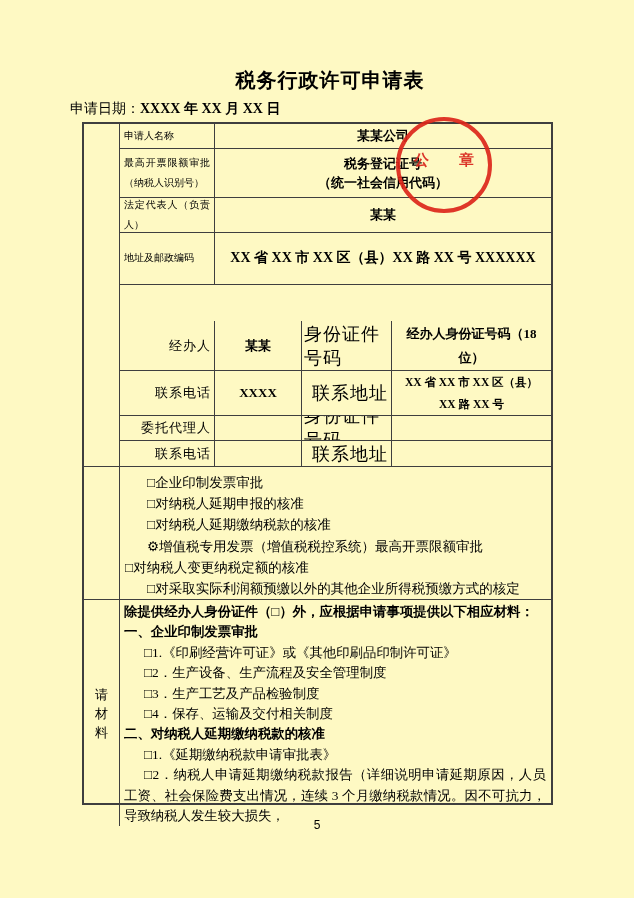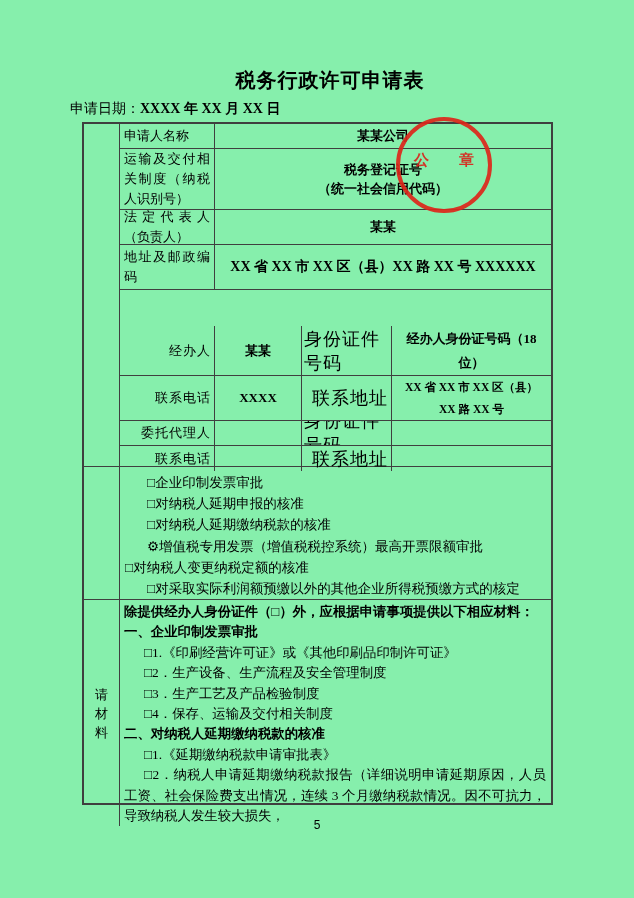--- a/index.html
+++ b/index.html
@@ -1,16 +1,16 @@
 <!DOCTYPE html>
 <html><head>
 <meta charset="utf-8">
 <style>
   html,body{margin:0;padding:0;background:#fff;}
-  .page{position:relative;width:634px;height:898px;background:#86efac;overflow:hidden;
+  .page{position:relative;width:634px;height:898px;background:#fef9c3;overflow:hidden;
         font-family:"Liberation Serif",serif;color:#000;}
   .doc-title{position:absolute;top:67px;left:40px;width:580px;text-align:center;
         font-family:"Liberation Sans",sans-serif;font-weight:bold;font-size:20px;letter-spacing:1px;}
   .date-line{position:absolute;top:100px;left:70px;font-size:14px;}
   .date-line .dv{font-weight:bold;}
   .page-num{position:absolute;top:818px;left:0;width:634px;text-align:center;font-size:12px;
         font-family:"Liberation Sans",sans-serif;}
 
   
   .form-table{position:absolute;left:82px;top:122px;width:471px;height:683px;
@@ -20,21 +20,21 @@
   .sec-b{height:133px;border-bottom:1px solid #3f3f3f;}
   .sec-c{flex:1;}
   .leftcol{width:36px;border-right:1px solid #3f3f3f;box-sizing:border-box;
         display:flex;align-items:center;justify-content:center;}
   .vlabel{width:15px;font-size:13px;line-height:19px;text-align:center;word-break:break-all;}
   .gridarea{flex:1;display:flex;flex-direction:column;}
   .row{display:flex;box-sizing:border-box;border-bottom:1px solid #3f3f3f;}
   .row.last{border-bottom:none;}
   .cell{box-sizing:border-box;display:flex;align-items:center;overflow:hidden;}
   .cell.bR{border-right:1px solid #3f3f3f;}
-  .lbl{width:95px;padding:2px 4px;font-size:13px;}
+  .lbl{width:95px;padding:2px 4px;font-size:10px;}
   .lbl .jtxt{width:100%;text-align:justify;text-justify:inter-character;line-height:20px;}
   .lbl-r{width:95px;padding:2px 3px 2px 2px;font-size:13px;justify-content:flex-end;letter-spacing:1px;}
   .lbl2-r{width:90px;padding:2px 3px 2px 2px;font-size:18px;justify-content:flex-end;letter-spacing:1px;}
   .val{flex:1;justify-content:center;text-align:center;font-weight:bold;font-size:13px;}
   .val.prewrap{white-space:pre-line;line-height:19px;}
   .v1{width:87px;justify-content:center;text-align:center;font-weight:bold;font-size:13px;}
   .v2{flex:1;justify-content:center;text-align:center;font-weight:bold;font-size:13px;
       line-height:24px;padding:0 5px;}
   .v2.small{font-size:11.5px;line-height:22px;}
   .h28{height:28px;}.h61{height:61px;}.h35{height:35px;}.h65{height:65px;}
@@ -76,21 +76,21 @@
       <div class="leftcol"></div>
       <div class="gridarea">
         <div class="row h28">
           <div class="cell bR lbl">
               <div class="jtxt">申请人名称</div>
             </div>
           <div class="cell val">某某公司</div>
         </div>
         <div class="row h61">
           <div class="cell bR lbl">
-              <div class="jtxt">运输及交付相关制度（纳税人识别号）</div>
+              <div class="jtxt">最高开票限额审批（纳税人识别号）</div>
             </div>
           <div class="cell val prewrap">税务登记证号
 （统一社会信用代码）</div>
         </div>
         <div class="row h35">
           <div class="cell bR lbl">
               <div class="jtxt">法定代表人（负责人）</div>
             </div>
           <div class="cell val">某某</div>
         </div>

